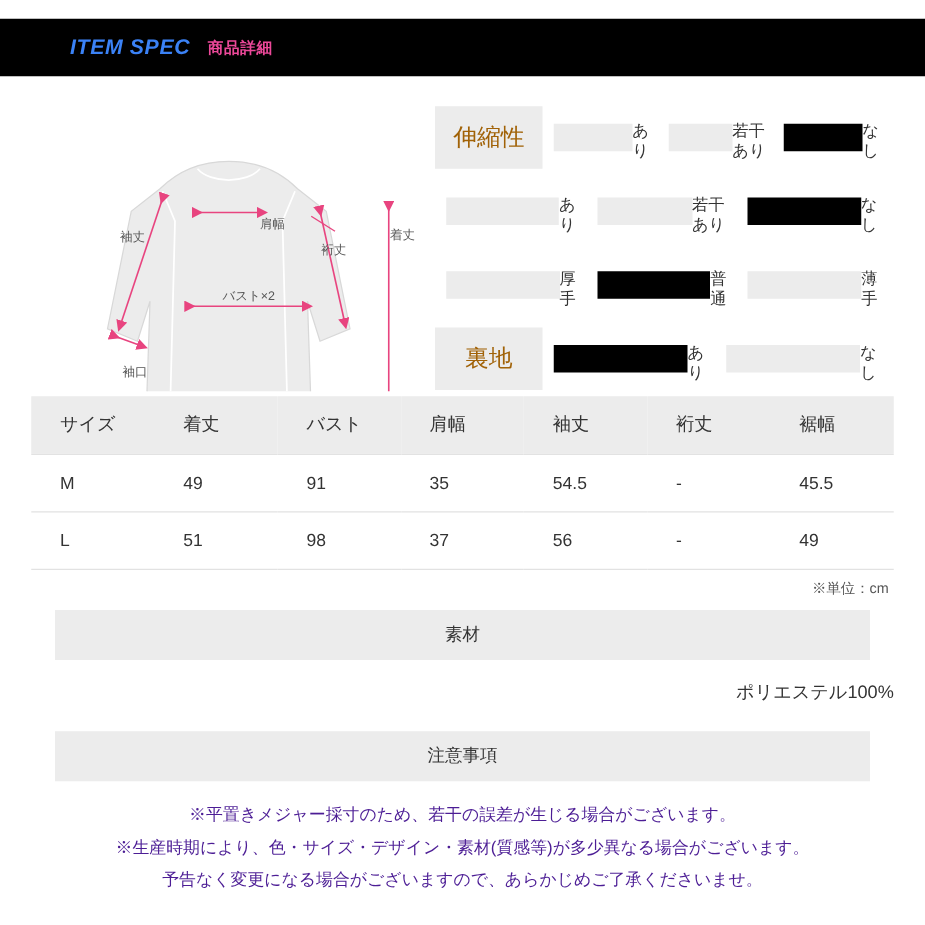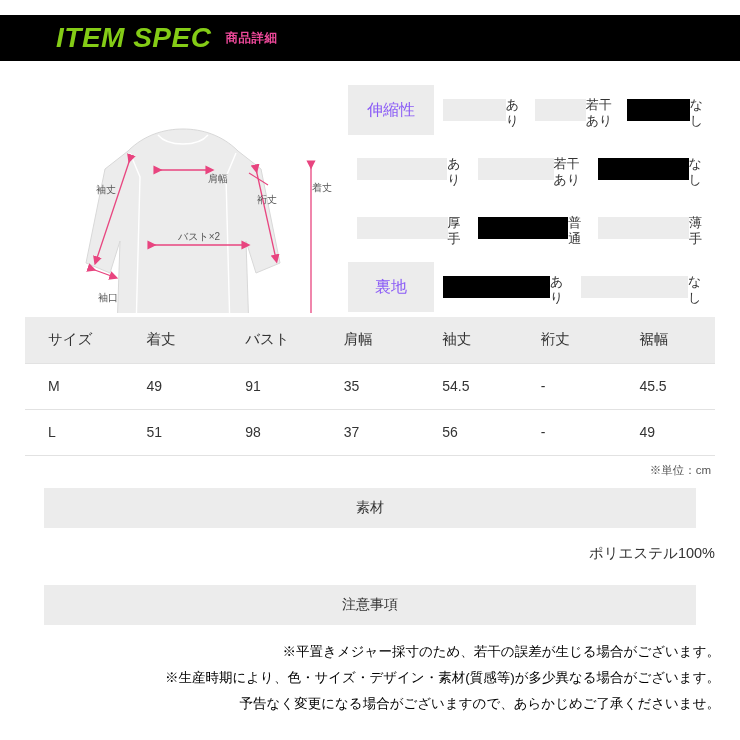--- a/index.html
+++ b/index.html
@@ -17,24 +17,24 @@
   
   .header {
     background: #000000;
     height: 46px;
     margin: 15px 0 0 0;
     display: flex;
     align-items: center;
     padding-left: 56px;
   }
   .header-title {
-    color: #84cc16;
+    color: #3b82f6;
     font-weight: bold;
     font-style: italic;
-    font-size: 28px;
+    font-size: 17px;
     letter-spacing: 0.5px;
   }
   .header-sub {
     color: #ec4899;
     font-size: 12.5px;
     font-weight: bold;
     margin-left: 14px;
     letter-spacing: 0.5px;
   }
 
@@ -58,22 +58,22 @@
     align-items: stretch;
     margin-bottom: 9px;
     height: 50px;
   }
   .attr-label {
     width: 86px;
     background: #ececec;
     display: flex;
     align-items: center;
     justify-content: center;
-    font-size: 16px;
-    color: #8b5cf6;
+    font-size: 19px;
+    color: #a16207;
     flex: none;
   }
   .attr-opts {
     display: flex;
     flex: 1;
     margin-left: 9px;
     gap: 9px;
   }
   .opt {
     flex: 1;
@@ -143,23 +143,23 @@
     width: 690px;
     margin: 0 auto;
     text-align: right;
     font-size: 14.5px;
     color: #333;
     padding: 16px 0 12px 0;
   }
   .notice-body {
     width: 700px;
     margin: 0 auto;
-    text-align: right;
+    text-align: center;
     font-size: 13.5px;
-    color: #000000;
+    color: #4c1d95;
     line-height: 1.95;
     padding-top: 14px;
   }
 
   
   .d-label { font-family: "Liberation Sans", sans-serif; font-size: 10px; fill: #555; }
 </style>
 </head>
 <body>
 

